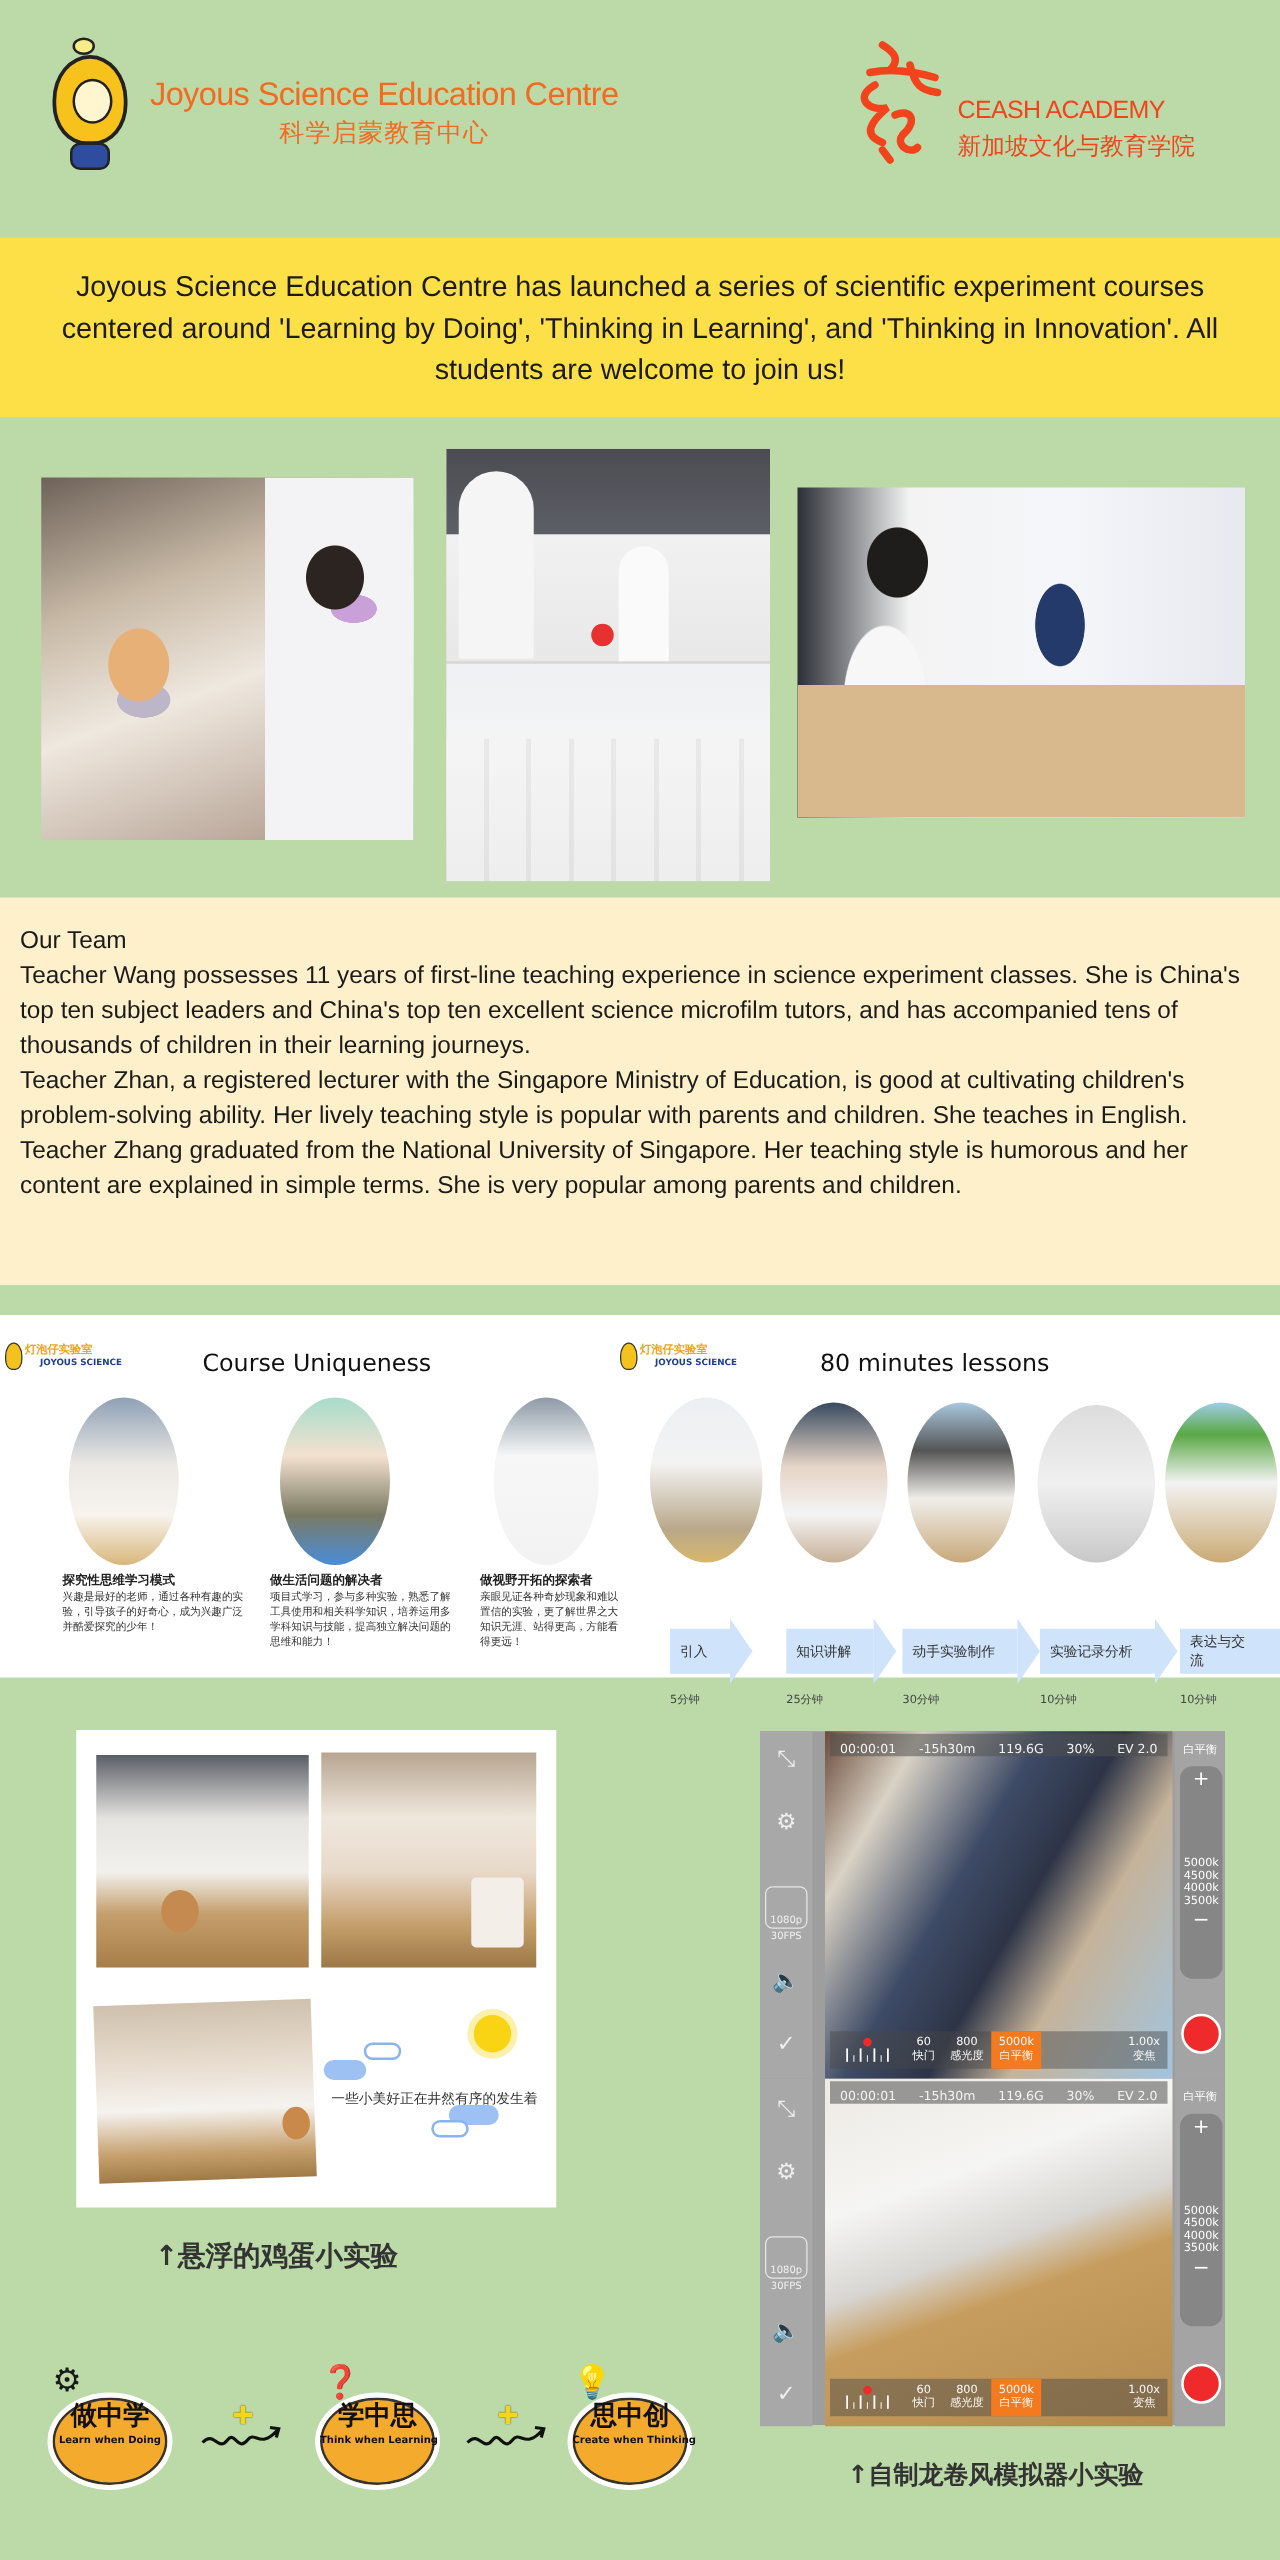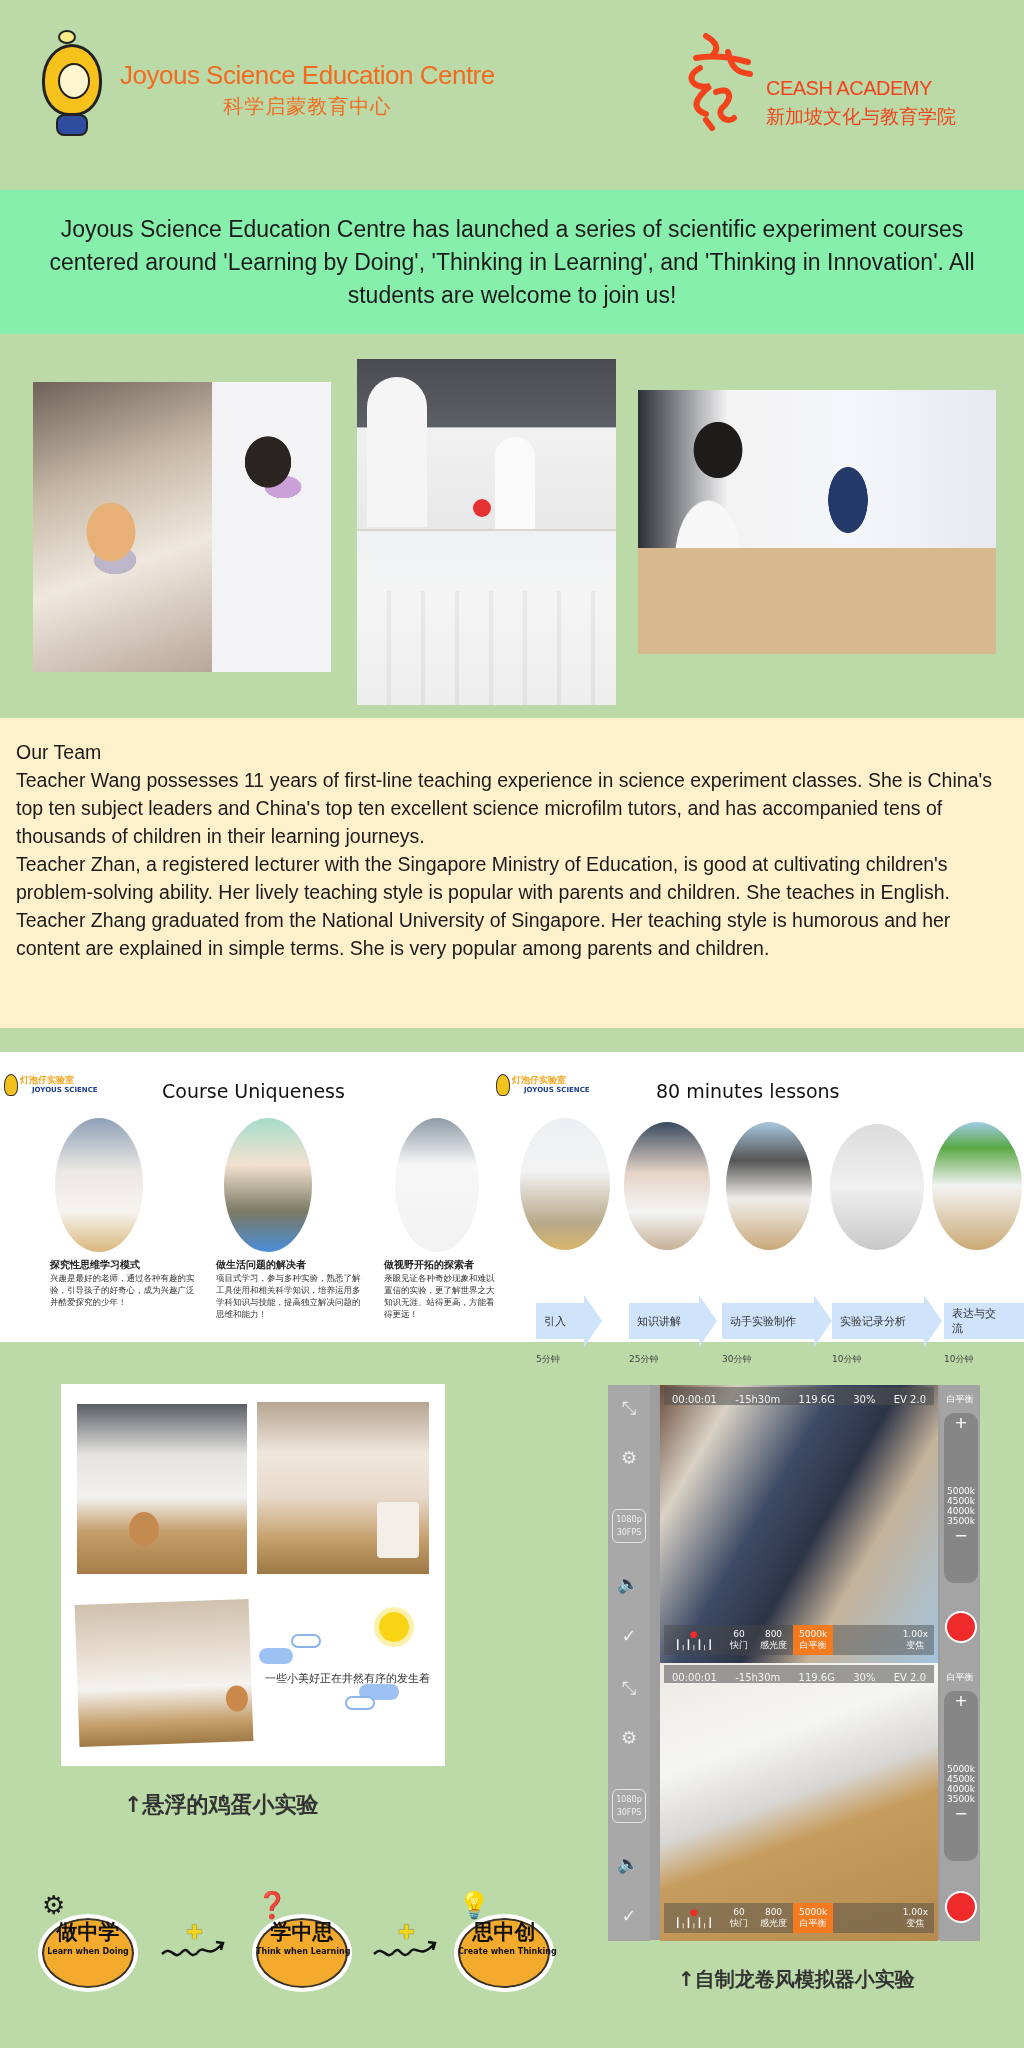--- a/index.html
+++ b/index.html
@@ -16,21 +16,21 @@
   .jse-text { margin-left: 4px; text-align: center; }
   .jse-en { font-family: "Liberation Sans", sans-serif; font-size: 26px; color: #f26b21; letter-spacing: -0.5px; }
   .jse-cn { font-size: 20px; color: #f26b21; margin-top: 2px; letter-spacing: 1px; }
   .logo-ceash { position: absolute; left: 676px; top: 28px; display: flex; align-items: flex-end; }
   .ceash-mark { width: 88px; height: 104px; position: relative; }
   .ceash-mark svg { width: 88px; height: 104px; }
   .ceash-text { margin-left: 2px; margin-bottom: 2px; }
   .ceash-en { font-family: "Liberation Sans", sans-serif; font-size: 20px; color: #f2431c; letter-spacing: -0.5px; }
   .ceash-cn { font-size: 19px; color: #f2431c; margin-top: 4px; }
 
-  .intro { position: absolute; left: 0; top: 190px; width: 1024px; height: 144px; background: #86efac; display: flex; align-items: center; justify-content: center; }
+  .intro { position: absolute; left: 0; top: 190px; width: 1024px; height: 144px; background: #fde047; display: flex; align-items: center; justify-content: center; }
   .intro p { width: 960px; text-align: center; font-family: "Liberation Sans", sans-serif; font-size: 23px; line-height: 33px; color: #1b1b1b; }
 
   .photos { position: absolute; left: 0; top: 334px; width: 1024px; height: 380px; background: #bbdaa7; }
   .photo { position: absolute; overflow: hidden; }
   .photo .ph { width: 100%; height: 100%; }
   .p1 { left: 33px; top: 48px; width: 298px; height: 290px; background: linear-gradient(160deg, #6e6259 0%, #c8b9a6 30%, #efe8df 55%, #a89182 100%); }
   .p1 .ph { background:
       radial-gradient(ellipse 40px 48px at 78px 150px, #e7b077 60%, transparent 62%),
       radial-gradient(ellipse 30px 20px at 82px 178px, #bdb5c8 70%, transparent 72%),
       radial-gradient(ellipse 38px 42px at 235px 80px, #2c2420 60%, transparent 62%),
@@ -76,21 +76,21 @@
 
   .egg-card { position: absolute; left: 61px; top: 1384px; width: 384px; height: 382px; background: #fff; }
   .egg-photo { position: absolute; overflow: hidden; }
   .handwrite { position: absolute; left: 204px; top: 287px; font-size: 11px; color: #333; white-space: nowrap; }
   .egg-caption { position: absolute; left: 124px; top: 1790px; font-size: 22px; color: #333; font-weight: bold; }
 
   .cam { position: absolute; left: 608px; top: 1385px; width: 372px; height: 555px; background: #9e9e9e; }
   .cam-frame { position: absolute; left: 0; width: 372px; height: 278px; }
   .cam-left { position: absolute; left: 0; top: 0; width: 42px; height: 100%; background: #a8a8a8; }
   .cam-left .ic { position: absolute; left: 6px; width: 30px; text-align: center; color: #eee; font-size: 18px; }
-  .cam-res { position: absolute; left: 4px; width: 34px; height: 34px; border: 1.5px solid #e6e6e6; border-radius: 6px; color: #f0f0f0; font-size: 8px; text-align: center; line-height: 13px; padding-top: 3px; }
+  .cam-res { position: absolute; left: 4px; width: 34px; height: 34px; border: 1.5px solid #e6e6e6; border-radius: 6px; color: #f0f0f0; font-size: 8px; text-align: center; line-height: 13px; padding-top: 19px; }
   .cam-view { position: absolute; left: 52px; top: 0; width: 278px; height: 100%; }
   .cam-top { position: absolute; left: 4px; top: 2px; height: 18px; width: 270px; background: rgba(80,80,80,.55); color: #f3f3f3; font-size: 10px; display: flex; justify-content: space-between; align-items: flex-end; padding: 0 8px; }
   .cam-bottom { position: absolute; left: 4px; bottom: 8px; height: 30px; width: 270px; background: rgba(70,70,70,.45); display: flex; align-items: center; color: #fafafa; font-size: 9px; }
   .cam-bottom .cell { text-align: center; line-height: 11px; padding: 0 6px; }
   .cam-bottom .cell.hl { background: #f47a1f; height: 30px; padding-top: 4px; }
   .cam-right { position: absolute; left: 332px; top: 0; width: 40px; height: 100%; background: #a4a4a4; }
   .cam-right .wb { position: absolute; left: 0; top: 8px; width: 40px; text-align: center; font-size: 9px; color: #fff; }
   .wb-slider { position: absolute; left: 4px; top: 28px; width: 34px; height: 170px; background: rgba(110,110,110,.55); border-radius: 10px; color: #fff; font-size: 9px; text-align: center; }
   .wb-slider .pm { font-size: 16px; }
   .rec-btn { position: absolute; left: 5px; width: 32px; height: 32px; border-radius: 50%; background: #ef2a2a; border: 2px solid #fff; }

